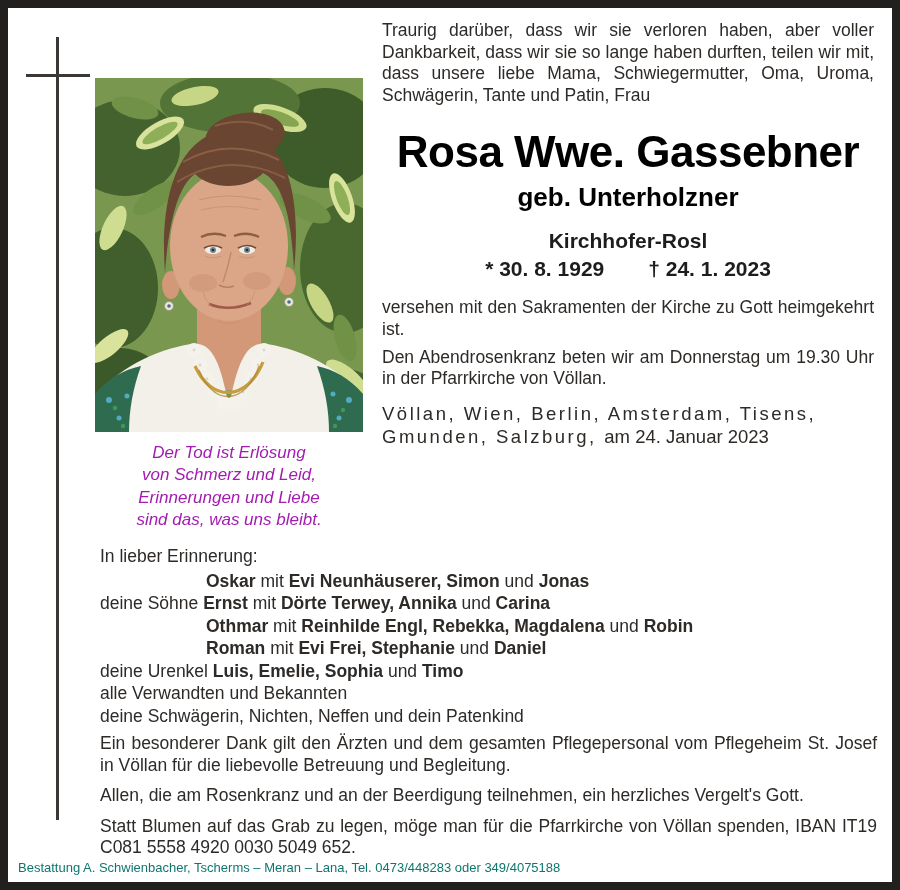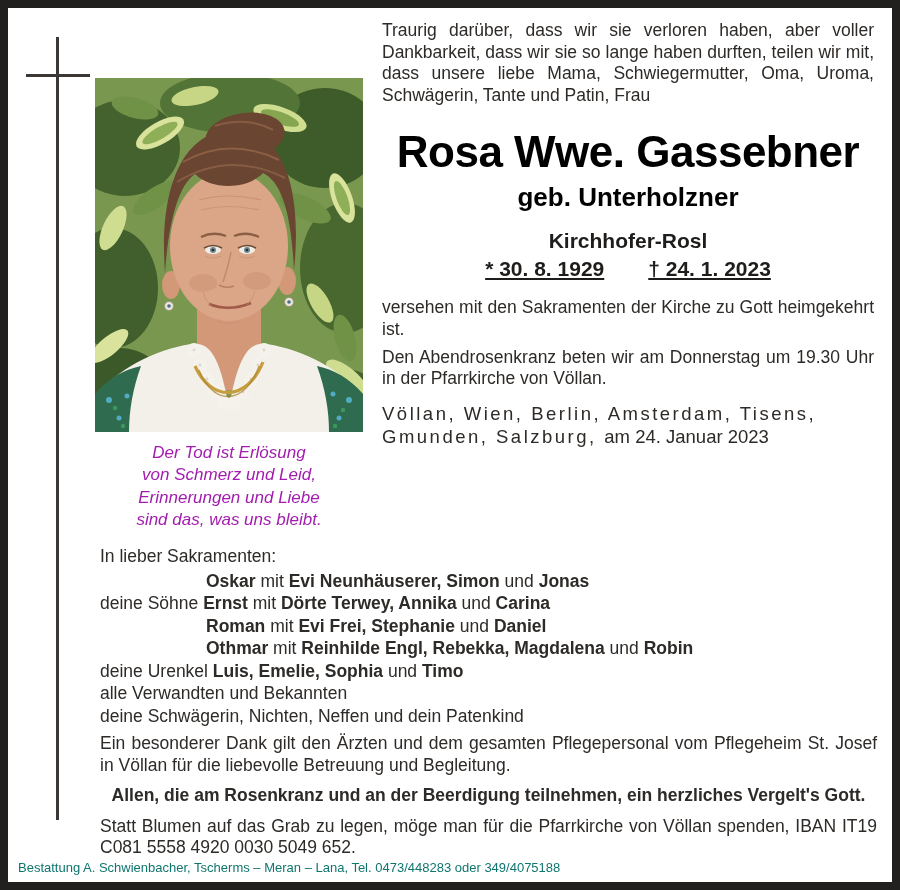--- a/index.html
+++ b/index.html
@@ -22,35 +22,35 @@
   
   .right-col{position:absolute;left:382px;top:20px;width:492px;}
   .right-col p{margin:0;font-size:17.5px;line-height:21.6px;text-align:justify;}
   .intro{margin:0;}
   .name{
     margin:24px 0 0 0;font-size:44px;line-height:1.0;font-weight:700;letter-spacing:-0.5px;
     text-align:center;white-space:nowrap;color:#000000;
   }
   .maiden{margin-top:8px;font-size:26px;font-weight:700;text-align:center;color:#000000;}
   .house{margin-top:16px;font-size:21px;font-weight:700;text-align:center;color:#1f1d1b;}
-  .dates{margin-top:4px;display:flex;justify-content:center;gap:44px;font-size:21px;font-weight:700;color:#1f1d1b;text-decoration:underline;}
+  .dates{margin-top:4px;display:flex;justify-content:center;gap:44px;font-size:21px;font-weight:700;color:#1f1d1b;}
   .p-sacraments{margin-top:16px !important;}
   .p-funeral{margin-top:8px !important;}
   .p-rosary{margin-top:6px !important;}
   .places{margin-top:12px;font-size:18.5px;line-height:23px;}
   .spaced{letter-spacing:2.5px;}
   
   .memory{position:absolute;left:100px;top:545px;width:770px;font-size:17.5px;line-height:22.5px;}
   .memory-heading{margin-bottom:2px;}
   .memory-line.indent{padding-left:106px;}
   .bold{font-weight:700;}
   
   .thanks{position:absolute;left:100px;top:733px;width:777px;}
   .thanks p{margin:0 0 9px 0;font-size:17.5px;line-height:21.6px;text-align:justify;}
-  .thanks p.single{text-align:center;font-weight:bold;}
+  .thanks p.single{text-align:left;}
   
   .footer{position:absolute;left:18px;top:860px;font-size:13px;color:#0f766e;z-index:45;}
 </style>
 </head>
 <body>
 
 <div class="card">
   <div class="frame"></div>
 
   <div class="cross">
@@ -197,26 +197,26 @@
     </div>
     <p class="p-sacraments">versehen mit den Sakramenten der Kirche zu Gott heim­gekehrt ist.</p>
     <p class="p-rosary">Den Abendrosenkranz beten wir am Donnerstag um 19.30 Uhr in der Pfarrkirche von Völlan.</p>
     <div class="places">
       <div class="spaced">Völlan, Wien, Berlin, Amsterdam, Tisens,</div>
       <div><span class="spaced">Gmunden, Salzburg, </span><span>am 24. Januar 2023</span></div>
     </div>
   </section>
 
   <section class="memory">
-    <div class="memory-heading">In lieber Sakramenten:</div>
+    <div class="memory-heading">In lieber Erinnerung:</div>
     <div>
         <div class="memory-line indent"><span class="bold">Oskar</span><span> mit </span><span class="bold">Evi Neunhäuserer, Simon</span><span> und </span><span class="bold">Jonas</span></div>
         <div class="memory-line"><span>deine Söhne </span><span class="bold">Ernst</span><span> mit </span><span class="bold">Dörte Terwey, Annika</span><span> und </span><span class="bold">Carina</span></div>
+        <div class="memory-line indent"><span class="bold">Othmar</span><span> mit </span><span class="bold">Reinhilde Engl, Rebekka, Magdalena</span><span> und </span><span class="bold">Robin</span></div>
         <div class="memory-line indent"><span class="bold">Roman</span><span> mit </span><span class="bold">Evi Frei, Stephanie</span><span> und </span><span class="bold">Daniel</span></div>
-        <div class="memory-line indent"><span class="bold">Othmar</span><span> mit </span><span class="bold">Reinhilde Engl, Rebekka, Magdalena</span><span> und </span><span class="bold">Robin</span></div>
         <div class="memory-line"><span>deine Urenkel </span><span class="bold">Luis, Emelie, Sophia</span><span> und </span><span class="bold">Timo</span></div>
         <div class="memory-line"><span>alle Verwandten und Bekannten</span></div>
         <div class="memory-line"><span>deine Schwägerin, Nichten, Neffen und dein Patenkind</span></div>
       </div>
   </section>
 
   <section class="thanks">
     <p>Ein besonderer Dank gilt den Ärzten und dem gesamten Pflegepersonal vom Pflegeheim St. Josef in Völlan für die liebevolle Betreuung und Begleitung.</p>
     <p class="single">Allen, die am Rosenkranz und an der Beerdigung teilnehmen, ein herzliches Vergelt's Gott.</p>
     <p>Statt Blumen auf das Grab zu legen, möge man für die Pfarrkirche von Völlan spenden, IBAN IT19 C081 5558 4920 0030 5049 652.</p>

